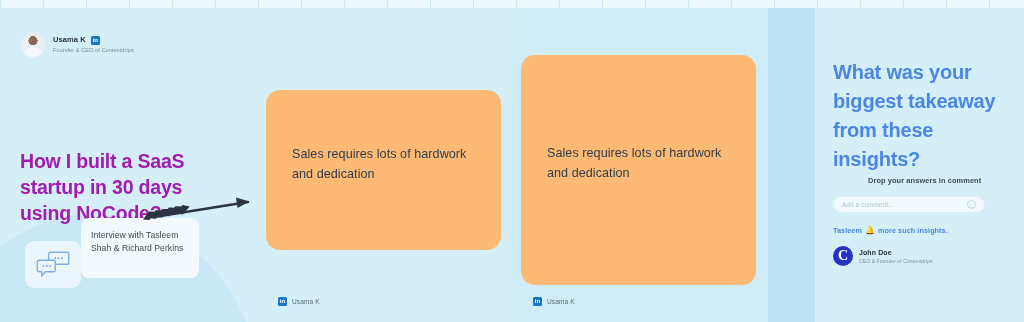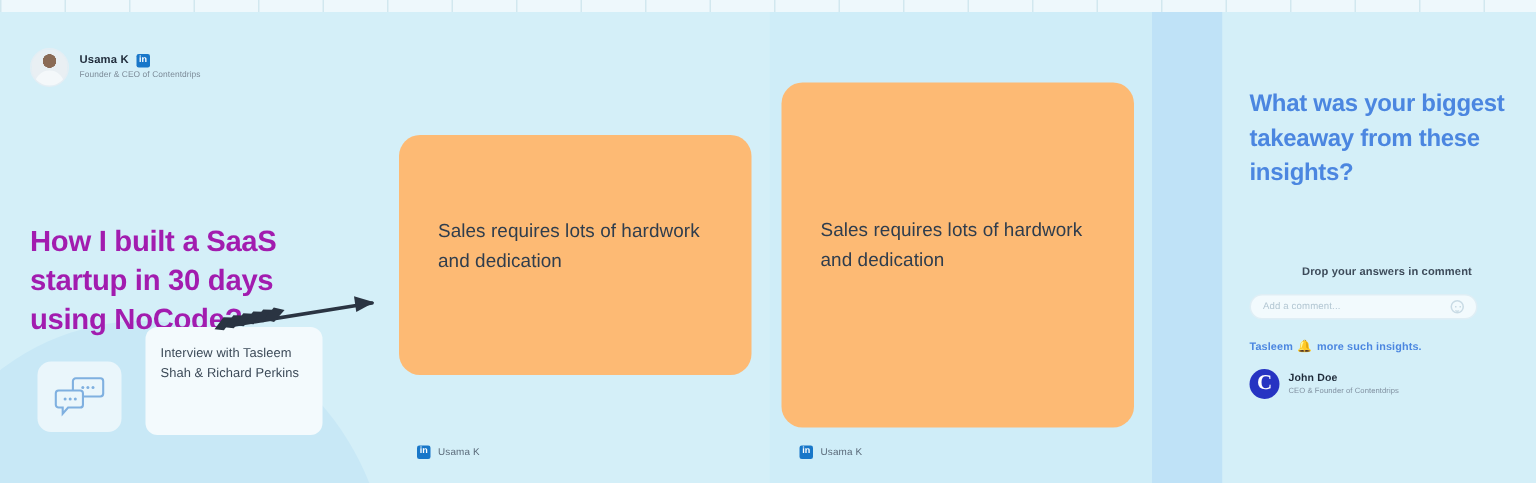--- a/index.html
+++ b/index.html
@@ -133,22 +133,22 @@
     background: #eaf6fb;
     border-radius: 9px;
     display: flex;
     align-items: center;
     justify-content: center;
     z-index: 6;
   }
 
   .interview-card {
     position: absolute;
-    left: 97px; top: 210px;
-    width: 118px; height: 72px;
+    left: 81px; top: 210px;
+    width: 118px; height: 60px;
     background: #f3fafd;
     border-radius: 8px;
     z-index: 7;
     padding: 11px 10px 0 10px;
   }
   .interview-text {
     font-size: 8.6px;
     color: #3c4a58;
     line-height: 1.55;
     letter-spacing: .05px;
@@ -216,21 +216,21 @@
   .slide-cta {
     position: absolute;
     top: 8px; left: 815px;
     width: 209px; height: 314px;
     background: #d4eff8;
   }
   .cta-title {
     position: absolute;
     left: 18px; top: 50px;
     width: 180px;
-    font-size: 16px;
+    font-size: 20px;
     font-weight: bold;
     color: #4b86e0;
     line-height: 1.45;
     letter-spacing: -.2px;
   }
   .cta-sub {
     position: absolute;
     left: 18px; top: 168px;
     font-size: 7.4px;
     font-weight: bold;

